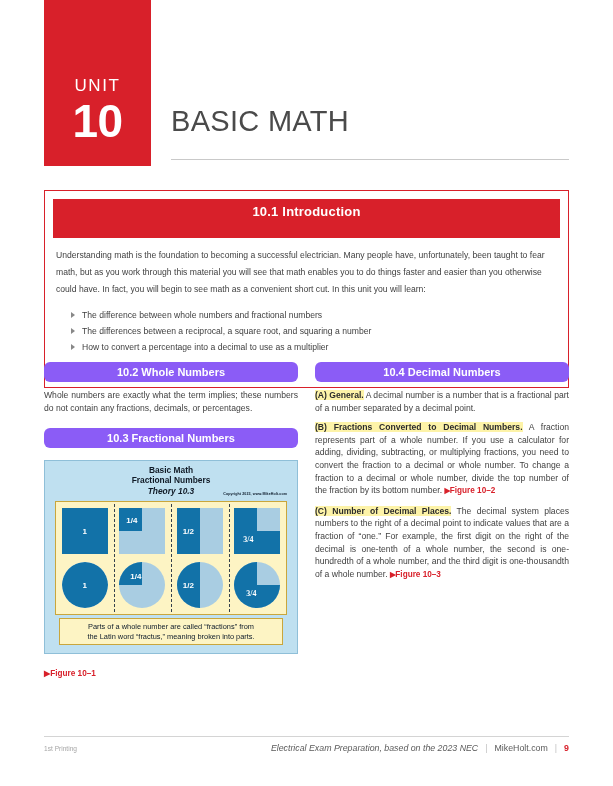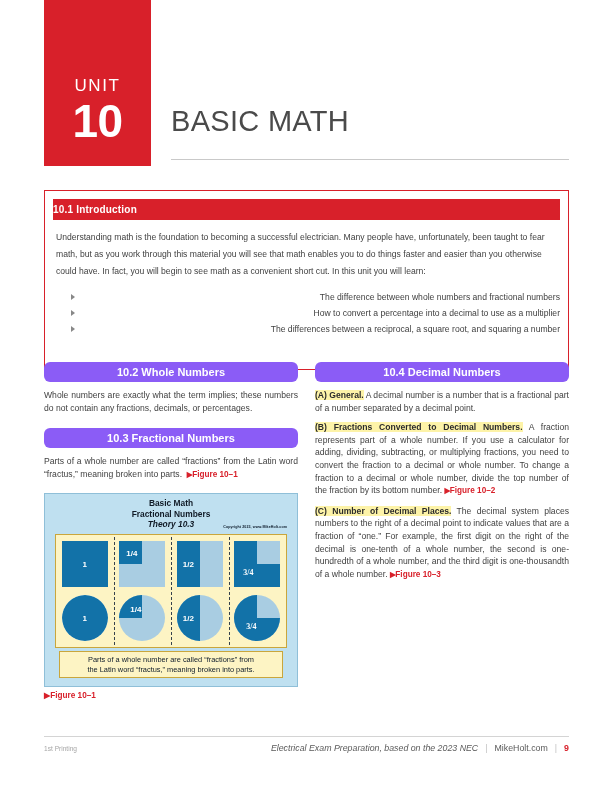--- a/index.html
+++ b/index.html
@@ -74,39 +74,39 @@
     position: absolute;
     left: 44px; top: 190px;
     width: 525px;
     border: 1px solid #d8202a;
     padding: 8px 8px 16px 8px;
     background: #fff;
   }
   .bar {
     background: #d8202a;
     color: #fff;
-    font-weight: 700;
-    font-size: 10px;
+    text-align: center;
+    font-weight: 700;
+    font-size: 13px;
     letter-spacing: 0.2px;
-    padding: 5px 0 5px 0;
+    padding: 5px 0 19px 0;
     font-family: "Liberation Sans Narrow", "Liberation Sans", sans-serif;
   }
   .intro-para {
     font-size: 8.6px;
     line-height: 17px;
     color: #3f3f3f;
     padding: 9px 3px 0 3px;
     text-align: left;
     font-family: "Liberation Sans Narrow", "Liberation Sans", sans-serif;
   }
   .intro-list {
     margin: 9px 0 16px 0;
     padding: 0;
     list-style: none;
-    text-align: right;
   }
   .intro-list li {
     font-size: 8.6px;
     line-height: 16px;
     color: #3f3f3f;
     padding-left: 29px;
     position: relative;
     font-family: "Liberation Sans Narrow", "Liberation Sans", sans-serif;
   }
   .intro-list li .tri {
@@ -273,21 +273,21 @@
     background: #fdf4c4;
     border: 1px solid #c9a63c;
     padding: 3px 6px;
     text-align: center;
     color: #0d1b2a;
     font-size: 7.4px;
     line-height: 9.6px;
     font-weight: 400;
   }
   .fig-label-below {
-    margin-top: 3px;
+    margin-top: 14px;
     color: #d8202a;
     font-weight: 700;
     font-size: 8.2px;
   }
 
   
   .footer {
     position: absolute;
     left: 44px; right: 44px;
     bottom: 20px;
@@ -336,40 +336,39 @@
 <div class="intro-box">
   <div class="bar">10.1 Introduction</div>
   <div class="intro-para">Understanding math is the foundation to becoming a successful electrician. Many people have, unfortunately, been taught to fear math, but as you work through this material you will see that math enables you to do things faster and easier than you otherwise could have. In fact, you will begin to see math as a convenient short cut. In this unit you will learn:</div>
   <ul class="intro-list">
     <li>
       <span class="tri"></span>
       <span>The difference between whole numbers and fractional numbers</span>
     </li>
     <li>
       <span class="tri"></span>
-      <span>How to convert a percentage into a decimal to use as a multiplier</span>
+      <span>The differences between a reciprocal, a square root, and squaring a number</span>
     </li>
     <li>
       <span class="tri"></span>
-      <span>The differences between a reciprocal, a square root, and squaring a number</span>
+      <span>How to convert a percentage into a decimal to use as a multiplier</span>
     </li>
   </ul>
 </div>
 
 <div class="cols">
 
   <div class="col col-left">
 
     <div class="sect-bar">10.2 Whole Numbers</div>
     <p class="body-para">Whole numbers are exactly what the term implies; these numbers do not contain any fractions, decimals, or percentages.</p>
 
     <div class="gap"></div>
 
     <div class="sect-bar">10.3 Fractional Numbers</div>
-    <p class="body-para"><span>Parts of a whole number are called “fractions” from the Latin word “fractus,” meaning broken into parts.</span>&nbsp; <span class="figref"><span class="arrow">▶</span><span>Figure 10–1</span></span></p>
 
     <div class="figure-wrap">
       <div class="figure">
         <div class="fig-title">
           <div>Basic Math</div>
           <div>Fractional Numbers</div>
           <div class="ital">Theory 10.3</div>
         </div>
         <div class="fig-copy">Copyright 2023, www.MikeHolt.com</div>
 

